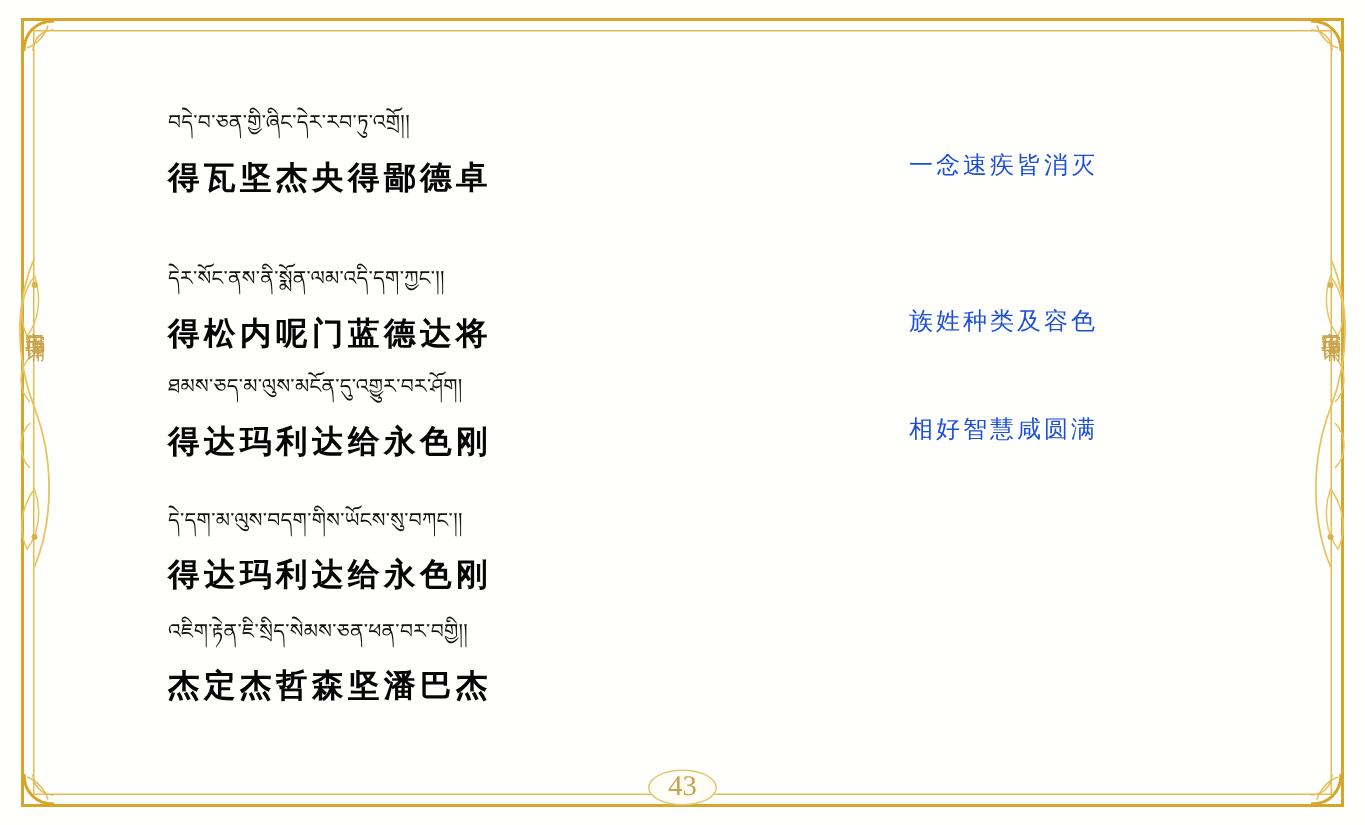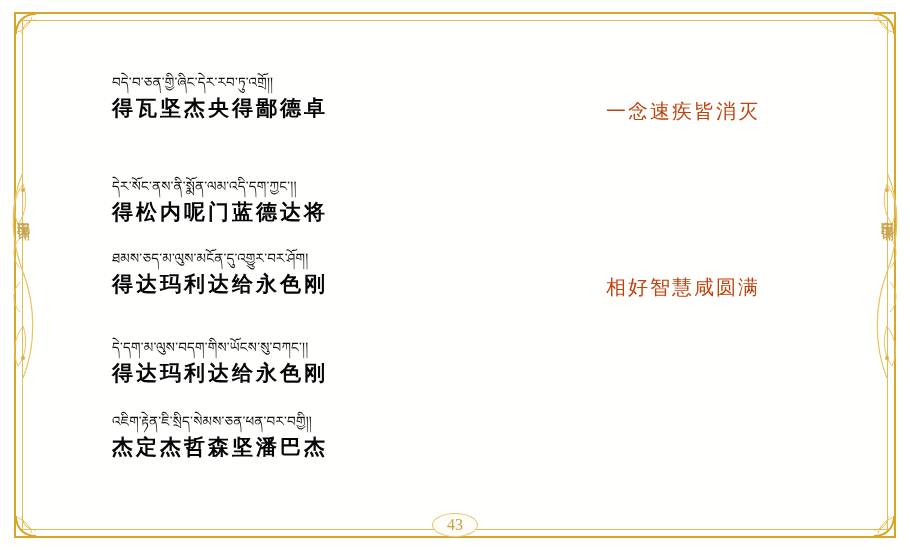--- a/index.html
+++ b/index.html
@@ -112,30 +112,30 @@
     white-space: nowrap;
   }
   .verse .translit {
     font-family: "DejaVu Sans", sans-serif;
     font-weight: bold;
     font-size: 21px;
     line-height: 28px;
     color: #050505;
     letter-spacing: 3px;
     white-space: nowrap;
-    margin-top: 2px;
+    margin-top: 12px;
   }
   .verse .cn {
     position: absolute;
     left: 494px;
     top: 26px;
-    font-family: Liberation Sans, sans-serif;
-    font-size: 20px;
+    font-family: Liberation Mono, monospace;
+    font-size: 16px;
     line-height: 26px;
-    color: #c2410c;
+    color: #1d4ed8;
     letter-spacing: 2px;
     white-space: nowrap;
   }
 
   .v0 { top: 72px; }
   .v1 { top: 176px; }
   .v2 { top: 248px; }
   .v3 { top: 337px; }
   .v4 { top: 411px; }
 
@@ -158,21 +158,21 @@
     box-sizing: border-box;
   }
   #page-number {
     position: absolute;
     left: 0; top: 0;
     width: 46px;
     height: 24px;
     line-height: 24px;
     text-align: center;
     font-family: "Liberation Serif", serif;
-    font-size: 16px;
+    font-size: 19px;
     color: #c6a24c;
   }
 </style>
 </head>
 <body>
 
 <div id="page">
 
   <div class="frame-outer"></div>
   <div class="frame-inner"></div>
@@ -240,20 +240,21 @@
 
     <div class="verse v0">
       <div class="tib">བདེ་བ་ཅན་གྱི་ཞིང་དེར་རབ་ཏུ་འགྲོ།།</div>
       <div class="translit">得瓦坚杰央得鄙德卓</div>
       <div class="cn">一念速疾皆消灭</div>
     </div>
 
     <div class="verse v1">
       <div class="tib">དེར་སོང་ནས་ནི་སྨོན་ལམ་འདི་དག་ཀྱང་།།</div>
       <div class="translit">得松内呢门蓝德达将</div>
+      <div class="cn">族姓种类及容色</div>
     </div>
 
     <div class="verse v2">
       <div class="tib">ཐམས་ཅད་མ་ལུས་མངོན་དུ་འགྱུར་བར་ཤོག།</div>
       <div class="translit">得达玛利达给永色刚</div>
       <div class="cn">相好智慧咸圆满</div>
     </div>
 
     <div class="verse v3">
       <div class="tib">དེ་དག་མ་ལུས་བདག་གིས་ཡོངས་སུ་བཀང་།།</div>

